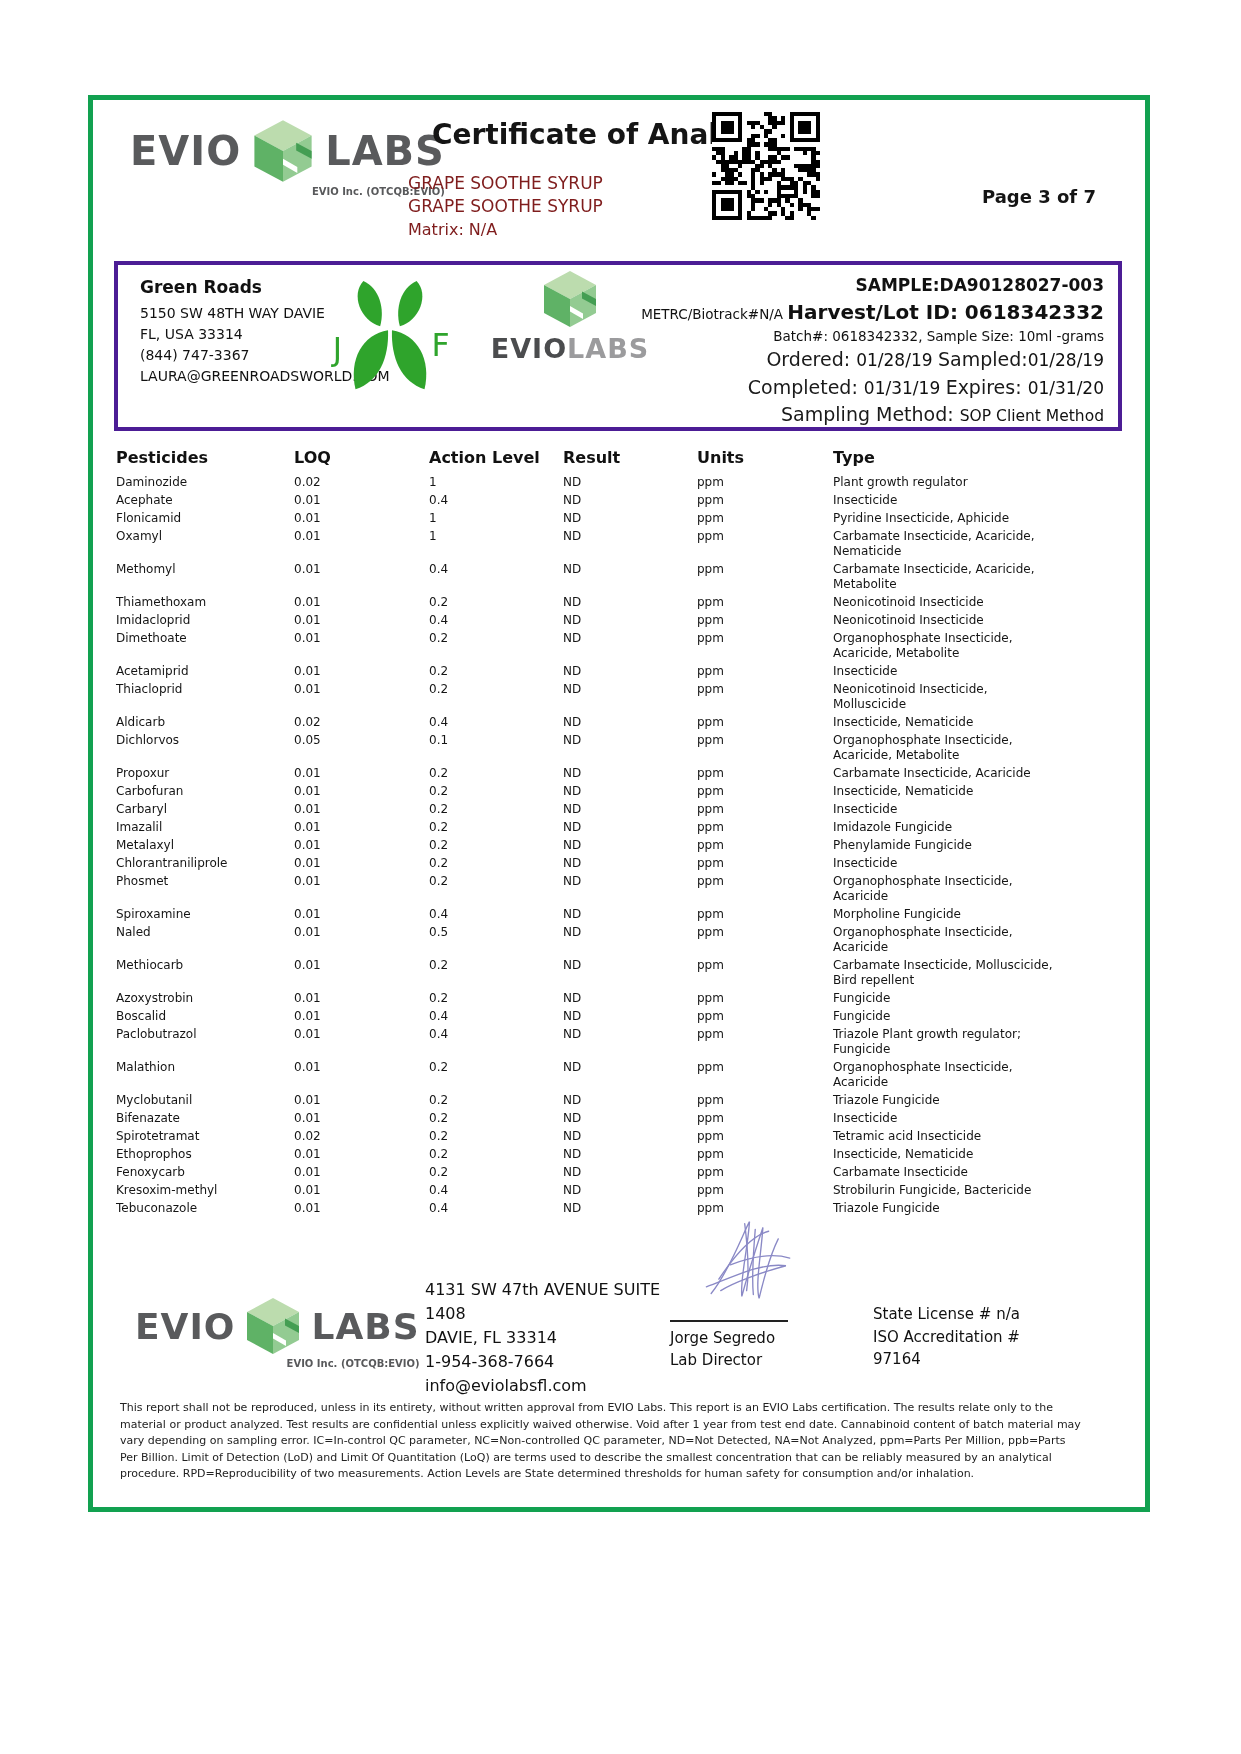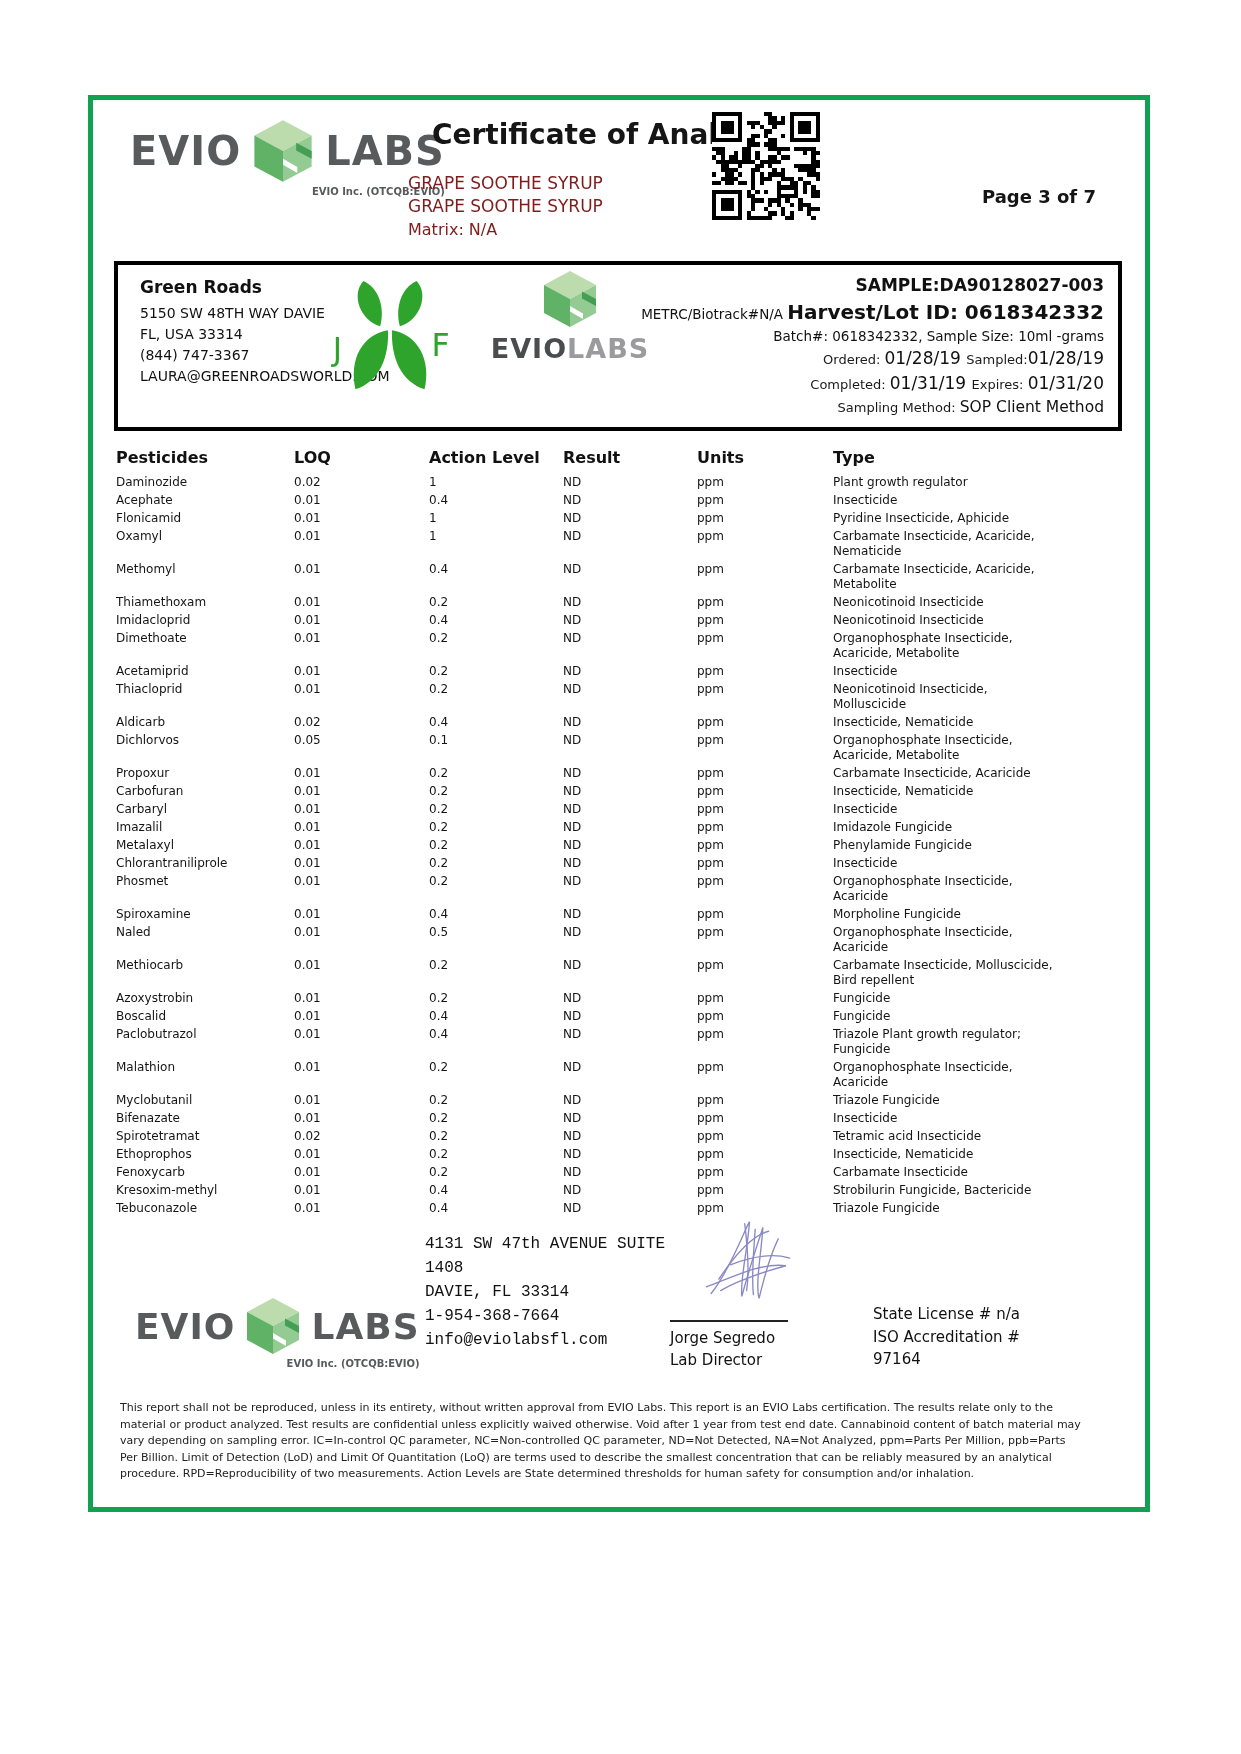--- a/index.html
+++ b/index.html
@@ -14,49 +14,49 @@
   .brand-sub{font-size:10px;font-weight:bold;color:#58595b;margin-top:2px;text-align:right;}
   .brand-hdr{left:130px;top:118px;}
   .brand-hdr .brand-word{font-size:40px;}
   .coa-title{position:absolute;left:432px;top:118px;font-size:28px;font-weight:bold;color:#151515;}
   .product-block{position:absolute;left:408px;top:172px;font-size:17px;line-height:1.38;color:#7f1d1d;}
   .matrix-line{font-size:16px;}
   .qr-wrap{position:absolute;left:712px;top:112px;width:108px;height:108px;background:#fff;}
   .page-num{position:absolute;left:982px;top:186px;font-size:18px;font-weight:bold;color:#151515;}
   
   .info-box{position:absolute;left:114px;top:261px;width:1000px;height:162px;
-        border:4px solid #000000;background:#fff;}
+        border:4px solid #4c1d95;background:#fff;}
   .client{position:absolute;left:22px;top:12px;}
   .client-name{font-size:17px;font-weight:bold;margin-bottom:6px;}
   .client-line{font-size:14px;line-height:1.5;}
   .flower{position:absolute;left:212px;top:10px;}
   .center-brand{position:absolute;left:352px;top:4px;width:200px;text-align:center;}
   .center-brand .cword{font-size:27px;font-weight:bold;color:#4b4c4e;letter-spacing:1px;}
   .center-brand .cword.light{color:#9b9b9d;font-weight:bold;}
   .sample{position:absolute;right:14px;top:8px;text-align:right;line-height:1.45;}
   .sample .l1{font-size:17px;font-weight:bold;}
   .sample .l2{font-size:13.5px;}
   .sample .l2 b{font-size:20px;}
-  .sample .lbl{font-size:13px;color:#1a1a1a;}
+  .sample .lbl{font-size:19px;color:#1a1a1a;}
   .sample .big{font-size:17px;}
   .sample .med{font-size:15.5px;}
   
   .ptable{position:absolute;left:116px;top:448px;width:1007px;border-collapse:collapse;}
   .ptable th{font-size:16px;font-weight:bold;text-align:left;padding:0 0 6px 0;color:#111;}
   .ptable td{font-size:12px;line-height:1.25;padding:1.5px 0;vertical-align:top;color:#151515;}
   .ptable .c0{width:178px;} .ptable .c1{width:135px;} .ptable .c2{width:134px;}
   .ptable .c3{width:134px;} .ptable .c4{width:136px;} .ptable .c5{width:290px;}
   .ptable td.c5 div{max-width:230px;}
   
   .sig-svg{position:absolute;left:692px;top:1210px;}
   .sig-line{position:absolute;left:670px;top:1320px;width:118px;border-top:2px solid #222;}
   .signer{position:absolute;left:670px;top:1328px;font-size:15px;line-height:1.45;}
   .brand-ftr{left:135px;top:1296px;}
   .brand-ftr .brand-word{font-size:36px;}
-  .ftr-address{position:absolute;left:425px;top:1232px;width:300px;font-size:16px;line-height:1.5;font-family:Liberation Mono, monospace;}
+  .ftr-address{position:absolute;left:425px;top:1278px;width:300px;font-size:16px;line-height:1.5;}
   .license{position:absolute;left:845px;top:1303px;font-size:15px;line-height:1.5;margin-left:28px;}
   .disclaimer{position:absolute;left:120px;top:1400px;width:962px;font-size:11px;
         line-height:1.5;color:#222;}
 </style>
 </head>
 <body>
 
 <div class="page">
   <div class="green-frame"></div>
 

